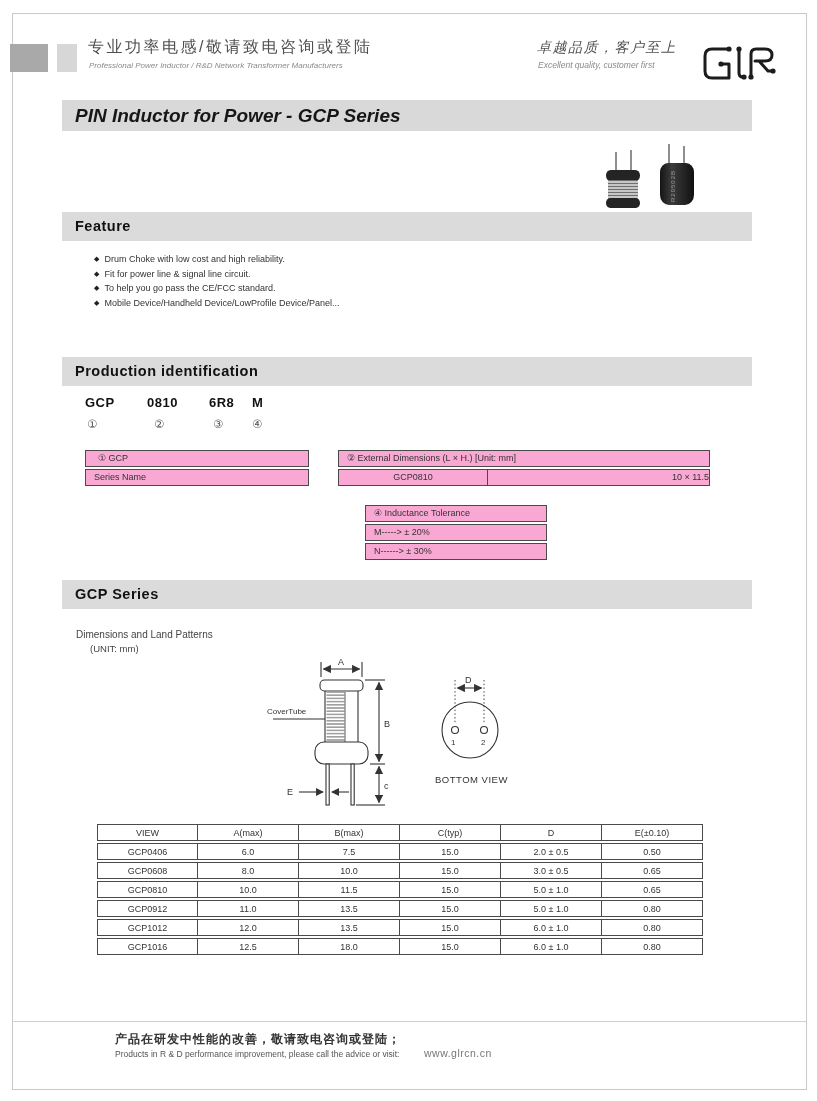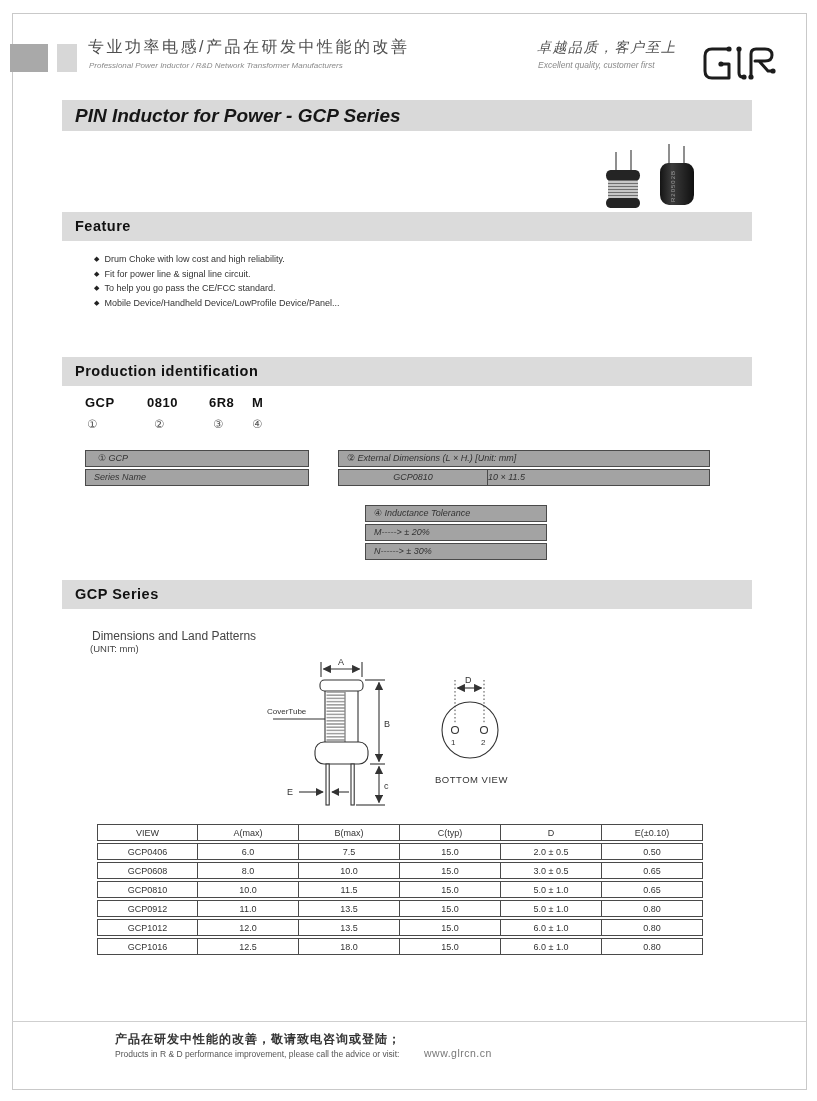--- a/index.html
+++ b/index.html
@@ -32,29 +32,29 @@
 
   
   .features{position:absolute;left:94px;top:252px;font-size:9px;color:#333;}
   .features .f-item{height:14.5px;line-height:14.5px;}
   .diamond{font-size:7px;color:#222;margin-right:5px;position:relative;top:-1px;}
 
   
   .code-part{position:absolute;top:395px;font-size:13px;font-weight:bold;color:#111;letter-spacing:0.5px;}
   .code-idx{position:absolute;top:417px;font-size:11.5px;color:#555;}
   .mini-table{position:absolute;font-size:9px;color:#333;}
-  .mt-row{border:1px solid #4a4a4a;height:15px;line-height:15px;background:#a3a3a3;margin-bottom:2px;box-sizing:content-box;font-style:italic;}
+  .mt-row{border:1px solid #4a4a4a;height:15px;line-height:15px;background:#f9a8d4;margin-bottom:2px;box-sizing:content-box;}
   .mt-head{padding-left:12px;}
   .mt-cell{padding-left:8px;}
   .mt-split{display:flex;}
   .mt-split .c1{width:40%;border-right:1px solid #4a4a4a;text-align:center;}
-  .mt-split .c2{flex:1;text-align:left;}
-
-  
-  .sub1{position:absolute;left:92px;top:629px;font-size:12px;color:#444;}
+  .mt-split .c2{flex:1;text-align:right;}
+
+  
+  .sub1{position:absolute;left:76px;top:629px;font-size:10px;color:#444;}
   .sub2{position:absolute;left:90px;top:643px;font-size:9.5px;color:#444;}
 
   
   .dims-table{position:absolute;left:97px;top:822px;border-collapse:separate;border-spacing:0 2px;table-layout:fixed;width:606px;font-size:9px;color:#333;}
   .dims-table td{border:1px solid #4a4a4a;border-left:none;height:15px;text-align:center;padding:0;background:#fff;}
   .dims-table td:first-child{border-left:1px solid #4a4a4a;}
 
   
   .foot-line{position:absolute;left:12px;top:1021px;width:794px;height:1px;background:#cfcfcf;}
   .foot-zh{position:absolute;left:115px;top:1031px;font-size:12px;font-weight:bold;color:#333;letter-spacing:1px;}
@@ -64,21 +64,21 @@
   svg text{font-family:"Liberation Sans","DejaVu Sans",sans-serif;}
 </style>
 </head>
 <body>
 
 <div class="page">
   <div class="frame"></div>
 
   <div class="sq-dark"></div>
   <div class="sq-light"></div>
-  <div class="zh-tag">专业功率电感/产品在研发中性能的改善</div>
+  <div class="zh-tag">专业功率电感/敬请致电咨询或登陆</div>
   <div class="en-tag">Professional Power Inductor / R&amp;D Network Transformer Manufacturers</div>
   <div class="zh-slogan">卓越品质，客户至上</div>
   <div class="en-slogan">Excellent quality, customer first</div>
   <div class="logo">
     <svg width="84" height="46" viewBox="0 0 84 46">
       <g fill="none" stroke="#1c1c1c" stroke-width="3" stroke-linejoin="round" stroke-linecap="round">
         <path d="M32 9 H15 Q8 9 8 16 V31 Q8 38 15 38 H32 V24 H24"></path>
         <path d="M42 9 V33 Q42 37 46 37"></path>
         <path d="M54 37 V14 Q54 9 59 9 H68 Q75 9 75 15 Q75 21 68 21 H58 M62 21 L71 31 H76"></path>
       </g>

